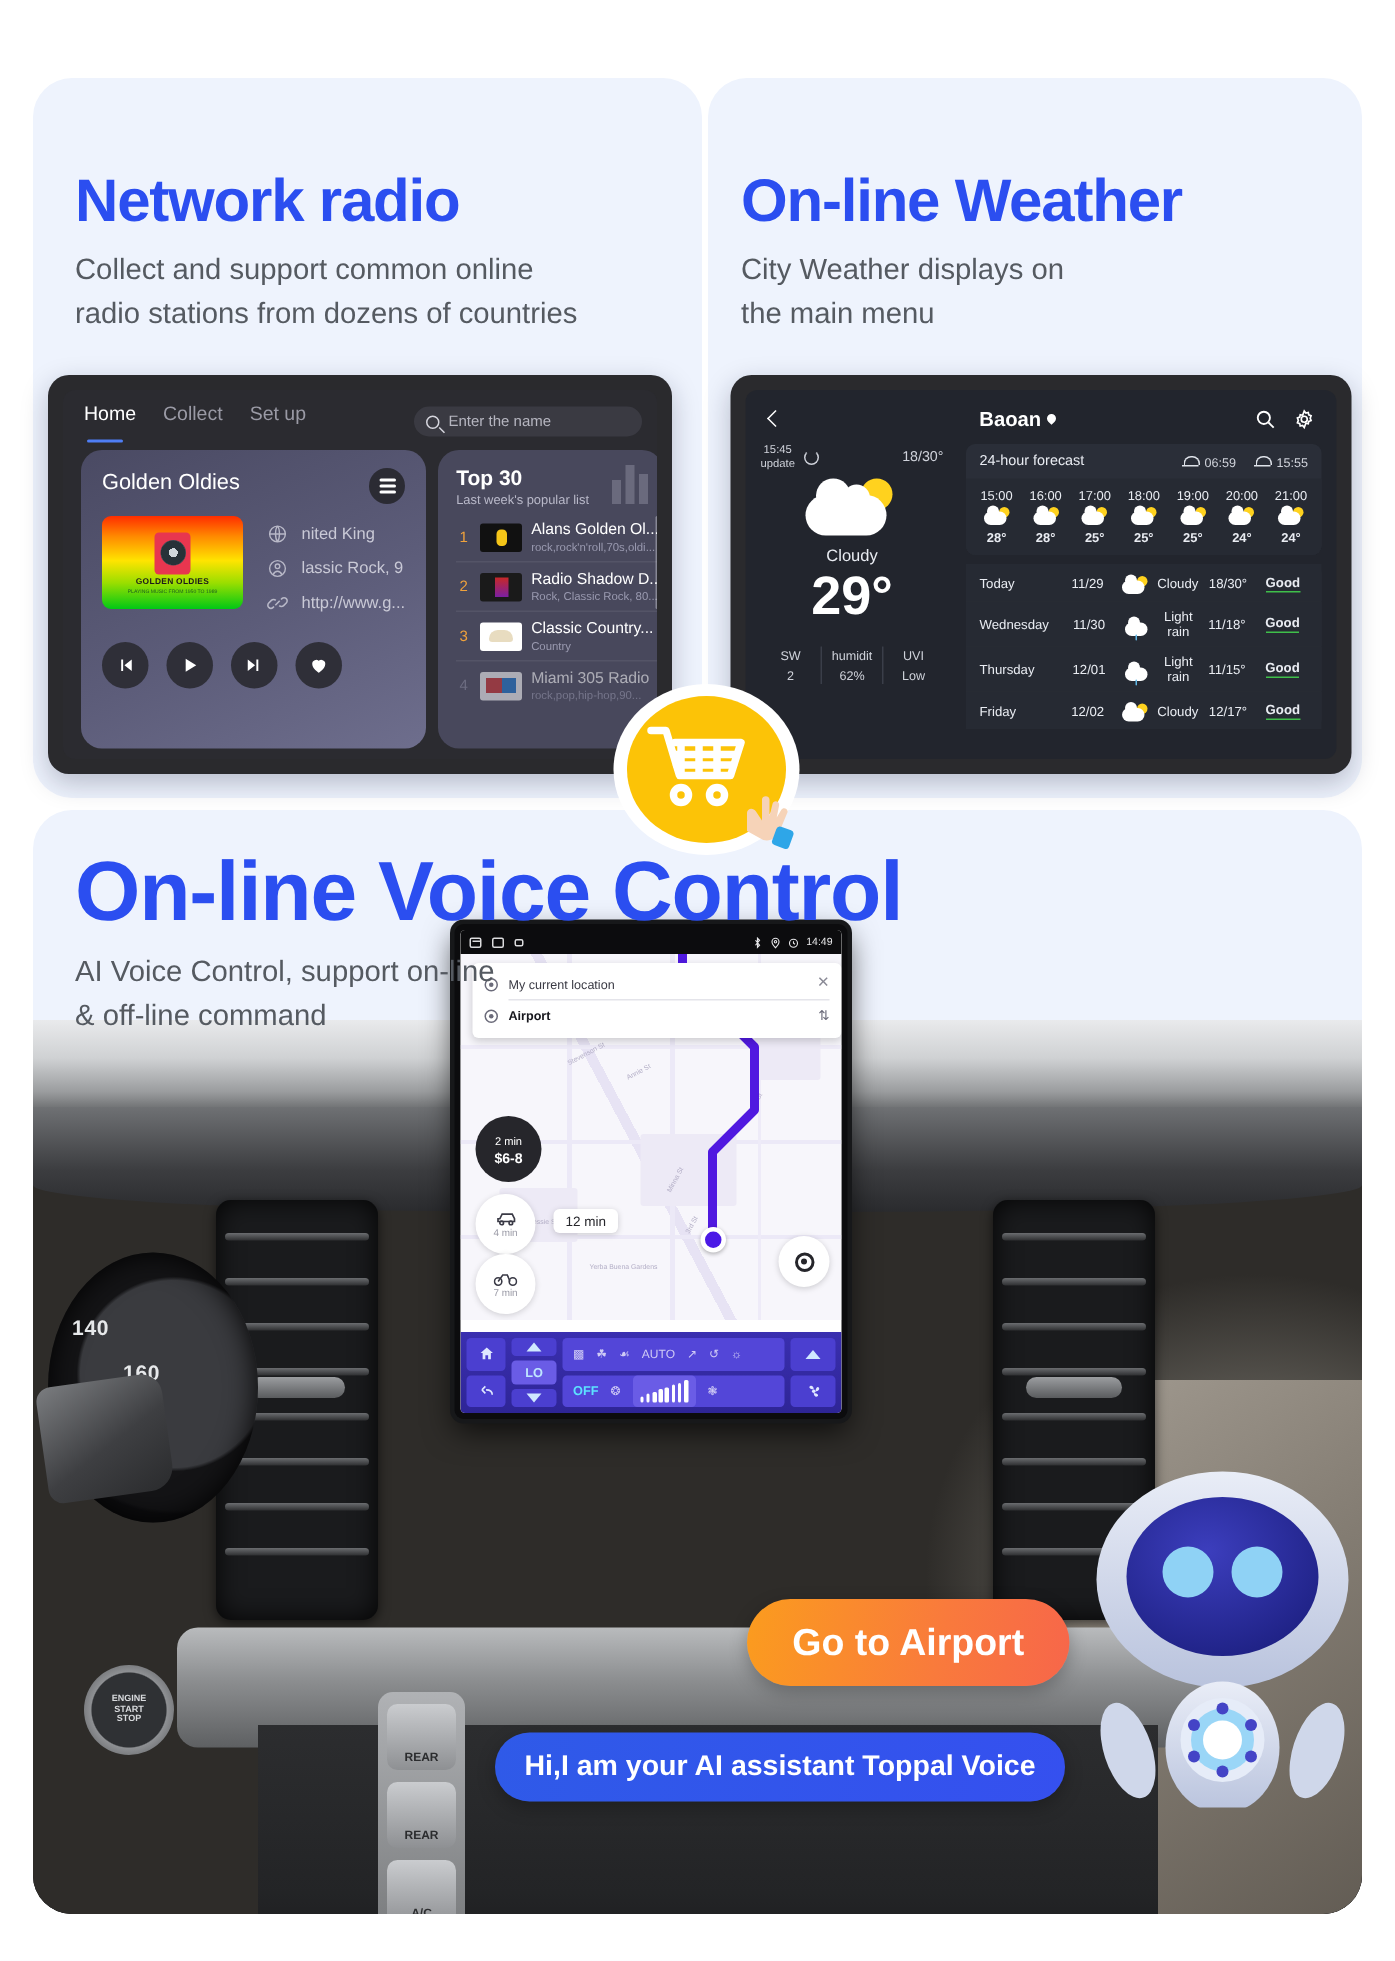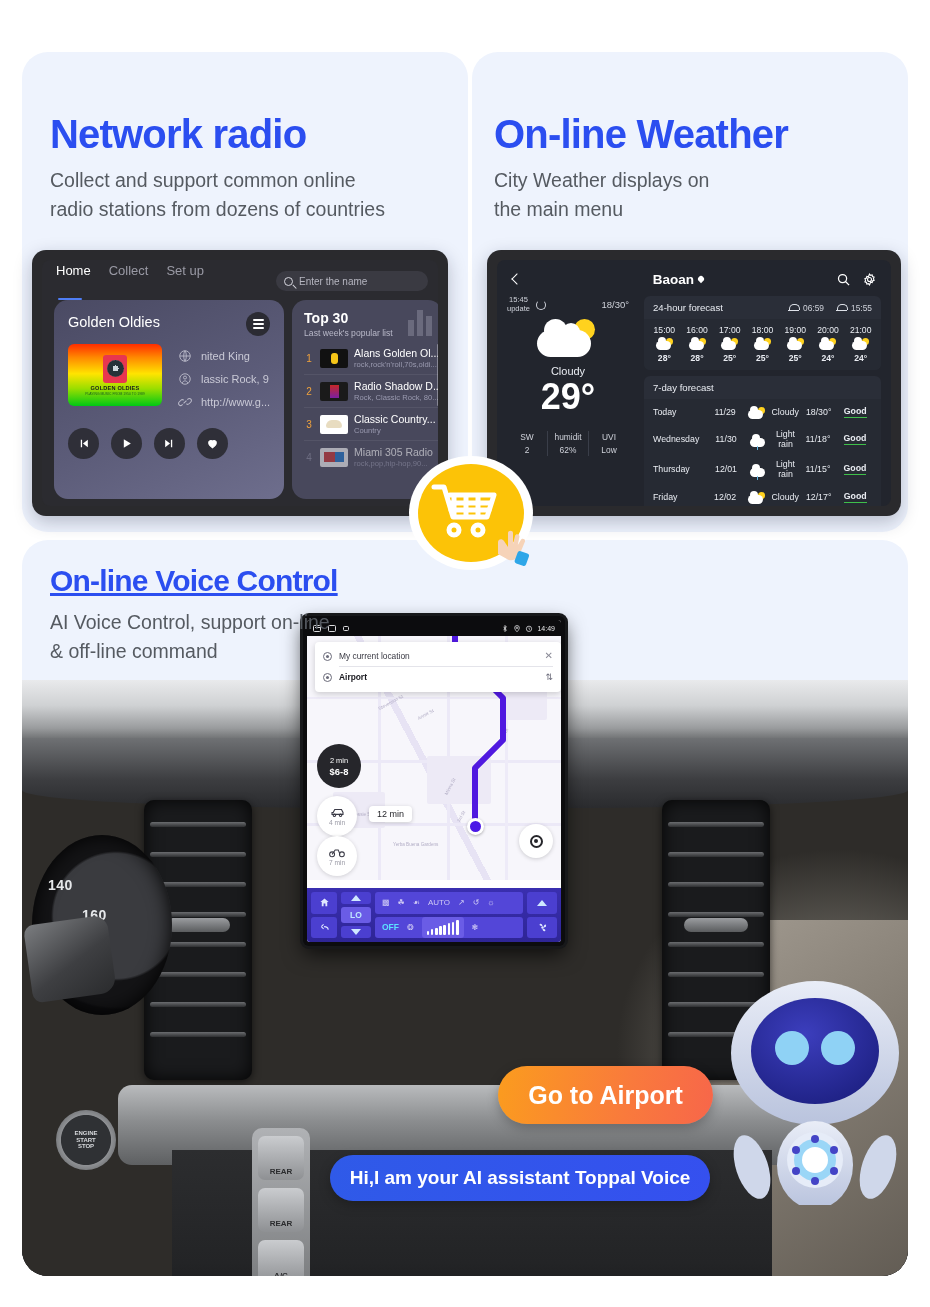--- a/index.html
+++ b/index.html
@@ -31,37 +31,37 @@
   .feat-sub {
     color: #555a61;
     font-size: 19.5px;
     line-height: 1.5;
     margin-top: 12px;
     font-weight: 400;
   }
   #card-radio .feat-wrap   { position:absolute; left: 28px; top: 62px; }
   #card-weather .feat-wrap { position:absolute; left: 22px; top: 62px; }
   #card-voice .feat-wrap   { position:absolute; left: 28px; top: 26px; z-index: 6;}
-  #card-voice .feat-title  { font-size: 30px; text-decoration: underline; }
+  #card-voice .feat-title  { font-size: 56px; }
 
   
   .bezel {
     position: absolute;
     background: #2a2a2d;
     border-radius: 14px;
     padding: 10px;
     box-shadow: 0 6px 18px rgba(20,25,50,.25);
   }
   .screen { width:100%; height:100%; border-radius:8px; overflow:hidden; position:relative; }
 
   
   #radio-bezel { left: 32px; top: 250px; width: 416px; height: 266px; }
   .radio-screen { background:#2b2b30; }
   .radio-top { display:flex; align-items:center; padding: 8px 10px 0 14px; height: 34px; }
-  .rtab { color:#9a9aa5; font-size:13px; margin-right:18px; position:relative; padding-bottom:21px;}
+  .rtab { color:#9a9aa5; font-size:13px; margin-right:18px; position:relative; padding-bottom:11px;}
   .rtab.active { color:#ffffff; }
   .rtab.active::after{
     content:""; position:absolute; left:2px; bottom:-1px; width:24px; height:2.5px;
     background:#4f7ef5; border-radius:2px;
   }
   .rsearch {
     margin-left:auto; width:152px; height:20px; border-radius:10px;
     background:#3a3a42; display:flex; align-items:center; padding:0 8px; gap:6px;
   }
   .rsearch .ph { color:#b6b6c0; font-size:10px; }
@@ -639,23 +639,20 @@
                 <div class="mini">
                     <span class="ms"></span>
                     <span class="mc"></span>
                   </div>
                 <div class="ht">24°</div>
               </div>
             </div>
           </div>
 
           <div class="panel days">
-            <div class="p-head">
-              <span>7-day forecast</span>
-            </div>
 
             <div class="drow" style="background:#262a33">
               <div class="d-day">Today</div>
               <div class="d-date">11/29</div>
               <div class="d-ic">
                   <span class="mini">
                     <span class="ms"></span>
                     <span class="mc"></span>
                   </span>
                 </div>

